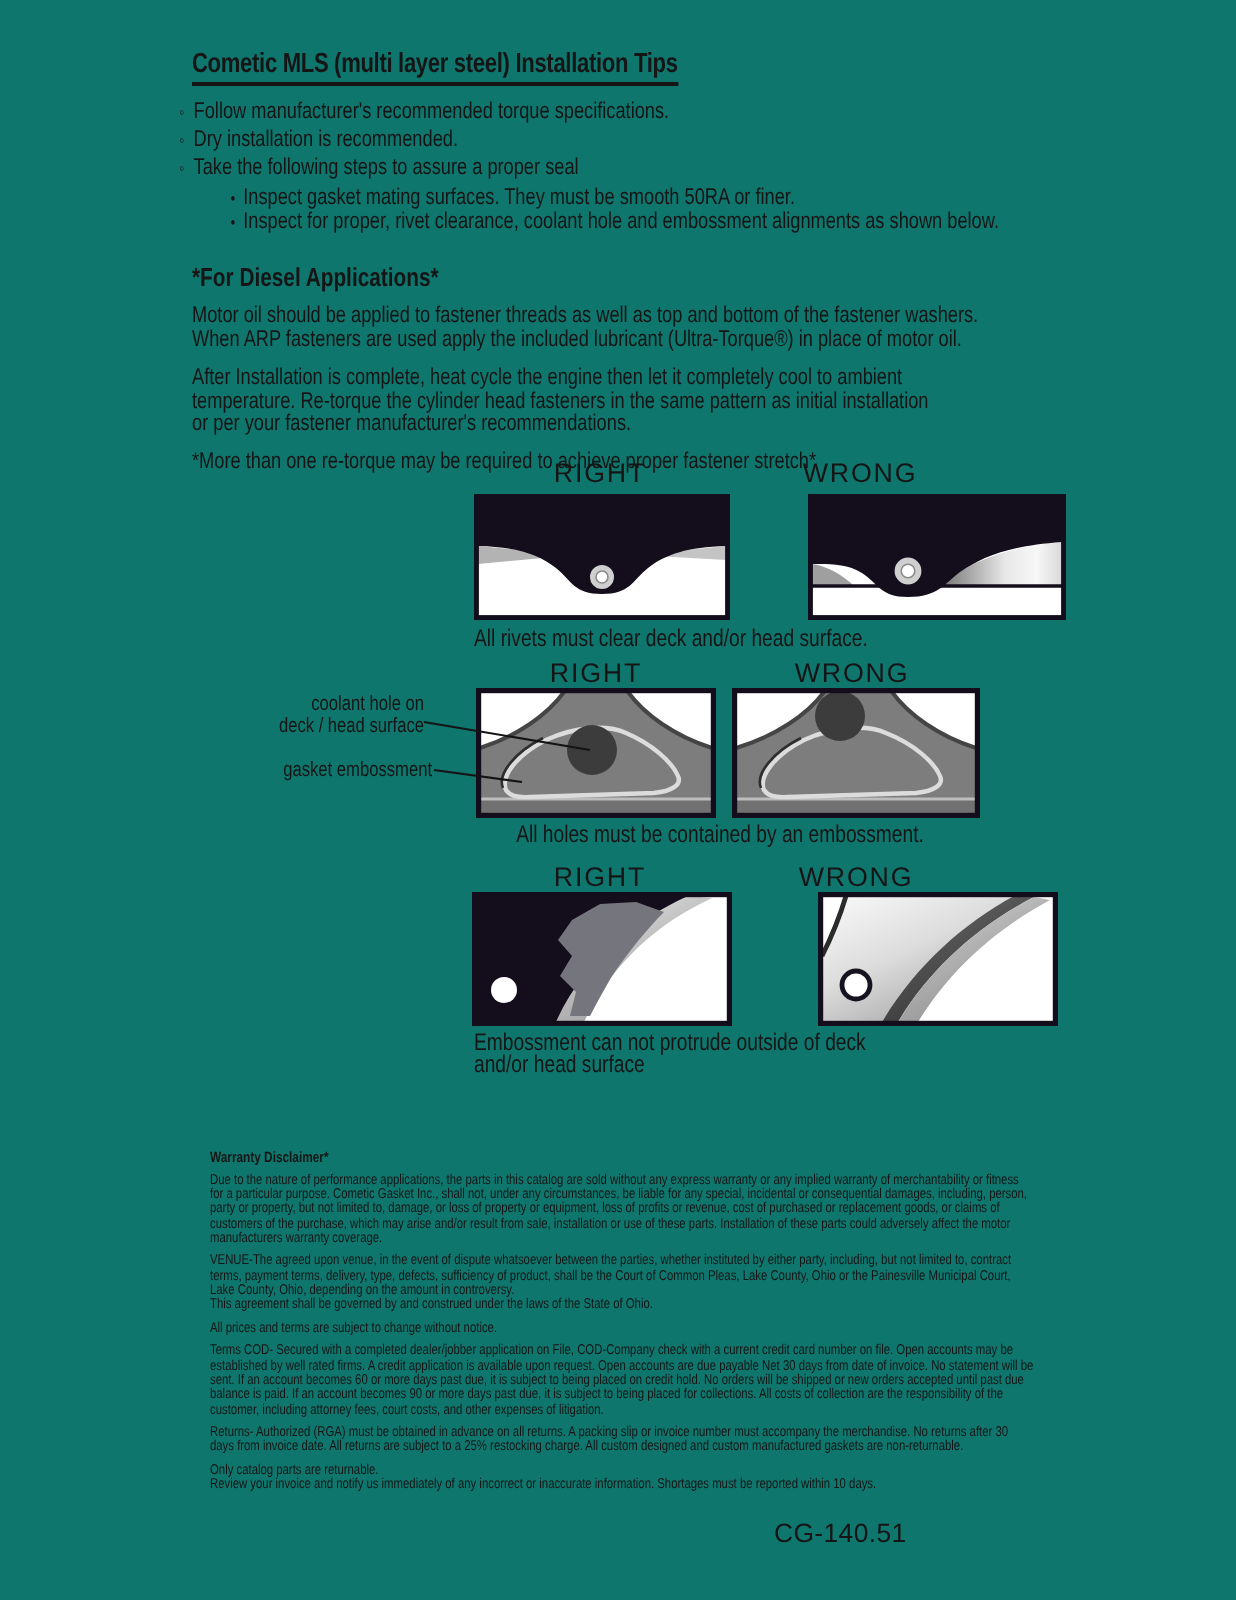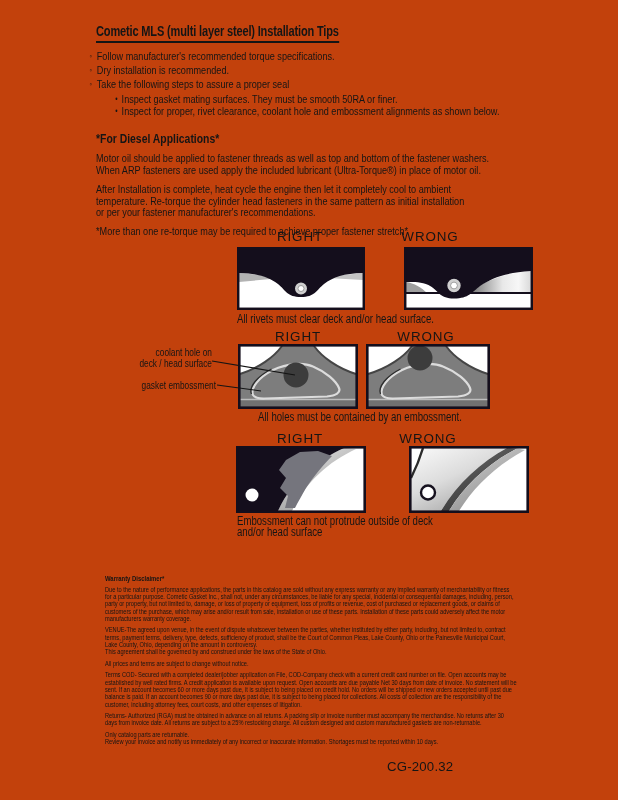--- a/index.html
+++ b/index.html
@@ -1,16 +1,16 @@
 <!DOCTYPE html>
 <html><head>
 <meta charset="utf-8">
 <style>
   html,body{margin:0;padding:0;background:#fff;overflow:hidden;}
-  .page{position:relative;width:618px;height:800px;background:#c2410c;
+  .page{position:relative;width:618px;height:800px;background:#0f766e;
         font-family:"Liberation Sans","DejaVu Sans",sans-serif;color:#151515;overflow:hidden;}
 
   
   .cond{transform:scaleX(0.8);transform-origin:0 0;}
   .cond-r{transform:scaleX(0.8);transform-origin:100% 0;}
   .cond-c{transform:scaleX(0.8);transform-origin:50% 0;}
   .preline{white-space:pre-line;}
 
   
   .top-text{position:absolute;left:88px;top:24px;width:585px;font-size:11.4px;line-height:11.8px;}
@@ -217,15 +217,15 @@
     <p>Due to the nature of performance applications, the parts in this catalog are sold without any express warranty or any implied warranty of merchantability or fitness for a particular purpose.  Cometic Gasket Inc., shall not, under any circumstances, be liable for any special, incidental or consequential damages, including, person, party or property, but not limited to, damage, or loss of property or equipment, loss of profits or revenue, cost of purchased or replacement goods, or claims of customers of the purchase, which may arise and/or result from sale, installation or use of these parts.  Installation of these parts could adversely affect the motor manufacturers warranty coverage.</p>
     <p class="preline">VENUE-The agreed upon venue, in the event of dispute whatsoever between the parties, whether instituted by either party, including, but not limited to, contract terms, payment terms, delivery, type, defects, sufficiency of product, shall be the Court of Common Pleas, Lake County, Ohio or the Painesville Municipal Court, Lake County, Ohio, depending on the amount in controversy.
 This agreement shall be governed by and construed under the laws of the State of Ohio.</p>
     <p>All prices and terms are subject to change without notice.</p>
     <p>Terms COD- Secured with a completed dealer/jobber application on File, COD-Company check with a current credit card number on file.  Open accounts may be established by well rated firms.  A credit application is available upon request.  Open accounts are due payable Net 30 days from date of invoice.  No statement will be sent.  If an account becomes 60 or more days past due, it is subject to being placed on credit hold.  No orders will be shipped or new orders accepted until past due balance is paid.  If an account becomes 90 or more days past due, it is subject to being placed for collections.  All costs of collection are the responsibility of the customer, including attorney fees, court costs, and other expenses of litigation.</p>
     <p>Returns- Authorized (RGA) must be obtained in advance on all returns.  A packing slip or invoice number must accompany the merchandise.  No returns after 30 days from invoice date.  All returns are subject to a 25% restocking charge.  All custom designed and custom manufactured gaskets are non-returnable.</p>
     <p class="preline">Only catalog parts are returnable.
 Review your invoice and notify us immediately of any incorrect or inaccurate information.  Shortages must be reported within 10 days.</p>
   </div>
 
-  <div class="page-num">CG-200.32</div>
+  <div class="page-num">CG-140.51</div>
 
 </div>
 
 </body></html>

